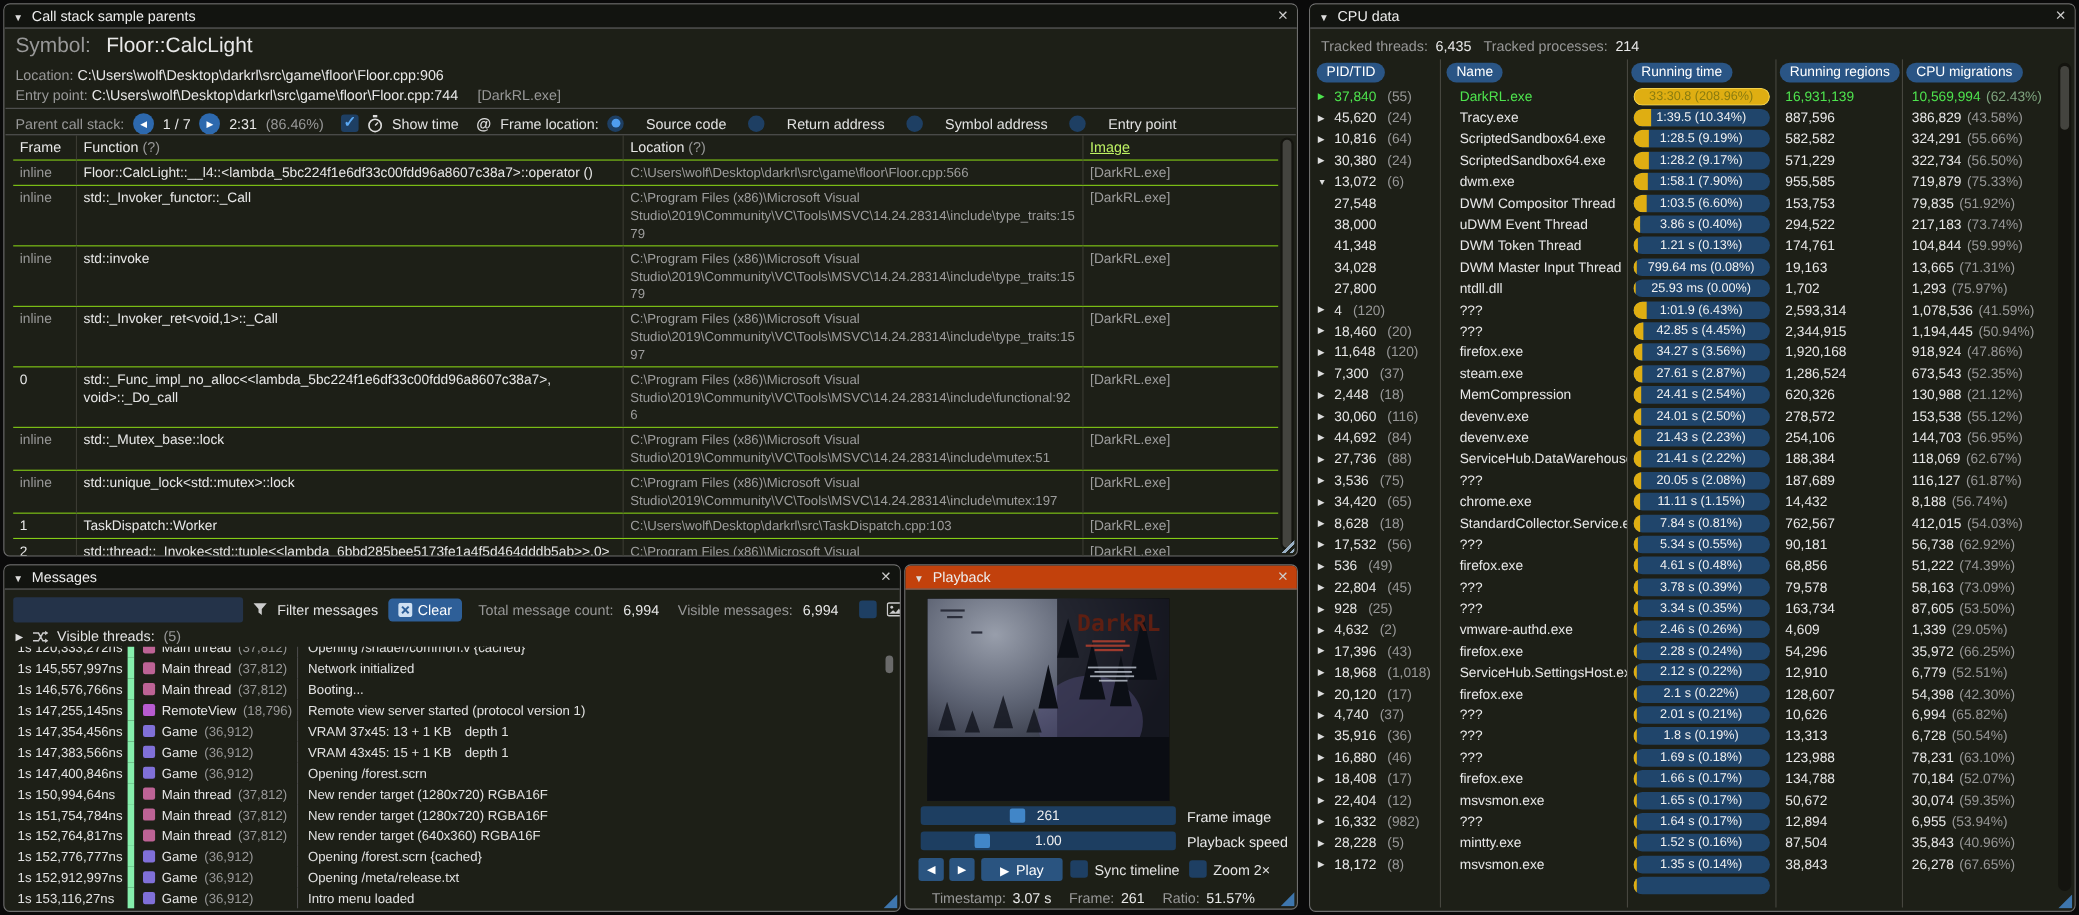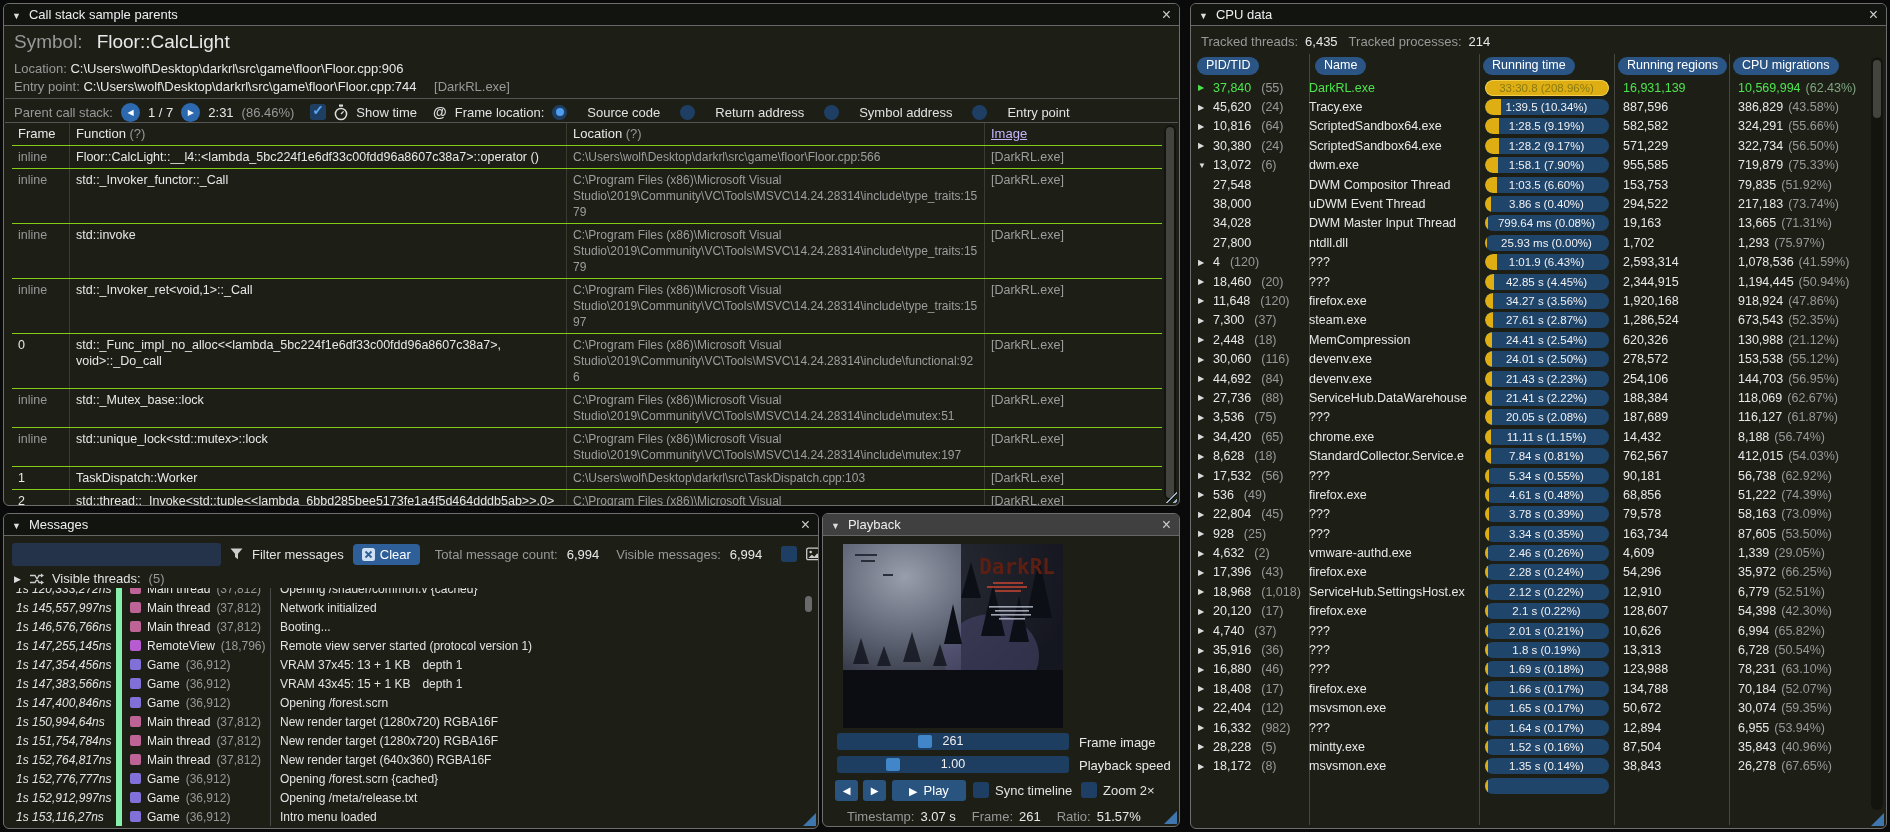--- a/index.html
+++ b/index.html
@@ -2,21 +2,21 @@
 <html><head>
 <meta charset="utf-8">
 <style>
   html,body{margin:0;padding:0;}
   body{width:1890px;height:832px;background:#0a0a0a;position:relative;overflow:hidden;
        font-family:"Liberation Sans",sans-serif;color:#e2e2e2;}
   .panel{position:absolute;background:#1d1f17;border:1px solid #6e6e6e;border-radius:6px;
          box-sizing:border-box;overflow:hidden;}
   .tbar{height:22px;background:#121410;border-bottom:1px solid #666;display:flex;align-items:center;
         gap:8px;padding:0 8px;font-size:13px;color:#eee;box-sizing:border-box;}
-  .tbar.active{background:#404040;}
+  .tbar.active{background:#c2410c;}
   .tri::before{content:"▼";font-size:9px;color:#ddd;}
   .xbtn{margin-left:auto;font-size:16px;color:#ccc;line-height:1;}
   .gray{color:#989898;}
   .white{color:#e8e8e8;}
   .sep{position:absolute;left:1px;right:1px;height:1px;background:#555;}
   .grip{position:absolute;right:2px;bottom:2px;width:13px;height:13px;
         clip-path:polygon(100% 0,100% 100%,0 100%);background:#3e76ad;}
   .grip.striped{background:repeating-linear-gradient(135deg,#9ab0c4 0 2px,rgba(0,0,0,0) 2px 5px);}
   .vscroll{position:absolute;width:12px;background:#14140f;border-radius:6px;}
   .vthumb{position:absolute;left:2px;right:2px;background:#44443f;border-radius:5px;}
@@ -53,21 +53,21 @@
                 font-size:13px;width:1100px;}
   .finput{width:205px;height:21px;background:#243349;border-radius:3px;border:none;outline:none;
           color:#eee;font-family:"Liberation Sans",sans-serif;flex:none;}
   .clearbtn{display:flex;align-items:center;gap:5px;background:#2e5f98;border-radius:4px;
             padding:3px 9px;color:#fff;flex:none;}
   #msg-threads{position:absolute;left:10px;top:57px;display:flex;gap:8px;align-items:center;font-size:13px;}
   .smallarr{font-size:9px;color:#ddd;}
   #msg-list{position:absolute;left:0;right:16px;top:74px;bottom:2px;overflow:hidden;font-size:12px;}
   #msg-rows{margin-top:-9px;}
   .m-row{display:flex;height:19px;align-items:stretch;}
-  .m-time{width:100px;flex:none;padding-left:12px;display:flex;align-items:center;font-style:italic;}
+  .m-time{width:100px;flex:none;padding-left:12px;display:flex;align-items:center;}
   .m-th{width:140px;flex:none;border-left:6px solid #86efac;padding-left:8px;display:flex;align-items:center;gap:6px;}
   .m-sq{width:11px;height:11px;border-radius:2px;flex:none;}
   .m-msg{flex:1;border-left:1px solid #4a4a4a;padding-left:9px;display:flex;align-items:center;}
 
   
   #playback{left:822px;top:513px;width:358px;height:314px;}
   #pb-img{position:absolute;left:20px;top:30px;width:220px;height:184px;background:#000;}
   .slider{position:absolute;left:14px;width:232px;height:17px;background:#1d3e61;border-radius:3px;}
   .grab{position:absolute;top:2px;width:14px;height:13px;background:#4186c8;border-radius:2px;}
   .sval{position:absolute;width:100%;text-align:center;top:1px;font-size:12.5px;color:#f0f0f0;}
@@ -80,21 +80,21 @@
   
   #cpu{left:1190px;top:3px;width:697px;height:826px;}
   #cpu-stats{position:absolute;left:10px;top:30px;font-size:13px;display:flex;gap:7px;}
   .pill{position:absolute;top:53px;background:#2a5585;border-radius:9px;padding:2px 9px;
         font-size:12.5px;color:#fff;line-height:1.1;}
   .vline{position:absolute;top:50px;bottom:3px;width:1px;background:#46463f;}
   #cpu-rows{position:absolute;left:0;top:74px;right:15px;bottom:2px;overflow:hidden;font-size:12.5px;}
   .p-row{display:flex;height:19.4px;align-items:center;}
   .p-c0{width:118px;flex:none;display:flex;align-items:center;gap:5px;padding-left:7px;box-sizing:border-box;white-space:nowrap;}
   .p-arrow{font-size:8px;width:10px;color:#ddd;flex:none;}
-  .p-c1{width:170px;flex:none;white-space:nowrap;overflow:hidden;padding-left:0;box-sizing:border-box;}
+  .p-c1{width:170px;flex:none;white-space:nowrap;overflow:hidden;padding-left:18px;box-sizing:border-box;}
   .p-c2{width:135px;flex:none;display:flex;justify-content:center;}
   .p-bar{width:124px;height:16px;background:#20456b;border-radius:8px;position:relative;overflow:hidden;
          display:flex;align-items:center;justify-content:center;}
   .p-fill{position:absolute;left:0;top:0;bottom:0;background:#dfae12;border-radius:8px 0 0 8px;}
   .p-bart{position:relative;font-size:11.5px;color:#f0f0f0;white-space:nowrap;}
   .p-c3{width:115px;flex:none;padding-left:9px;box-sizing:border-box;white-space:nowrap;}
   .p-c4{flex:1;padding-left:9px;white-space:nowrap;overflow:hidden;}
   .p-row.hl .p-pid,.p-row.hl .p-name,.p-row.hl .p-rr,.p-row.hl .p-cm,.p-row.hl .p-arrow{color:#4ee44e;}
   .p-row.hl .p-fill{width:100% !important;border-radius:8px;box-shadow:inset 0 0 0 1px #f2cf4a;}
   .p-row.hl .p-bart{color:#8a7c10;}
@@ -149,21 +149,21 @@
         <span class="radio"></span>
         <span>Entry point</span>
       </span>
   </div>
   <div class="sep" style="top:118px;"></div>
   <div id="cs-table">
     <div class="cs-row cs-h">
       <div class="cs-c c0"><span>Frame</span></div>
       <div class="cs-c c1"><span>Function</span> <span class="gray">(?)</span></div>
       <div class="cs-c c2"><span style="color:#e8e8e8;">Location</span> <span class="gray">(?)</span></div>
-      <div class="cs-c c3"><span style="color:#c4b5fd;text-decoration:underline;">Image</span></div>
+      <div class="cs-c c3"><span style="color:#bef264;text-decoration:underline;">Image</span></div>
     </div>
     <div id="cs-rows">
         <div class="cs-row">
           <div class="cs-c c0 gray">inline</div>
           <div class="cs-c c1 white">Floor::CalcLight::__l4::&lt;lambda_5bc224f1e6df33c00fdd96a8607c38a7&gt;::operator ()</div>
           <div class="cs-c c2">C:\Users\wolf\Desktop\darkrl\src\game\floor\Floor.cpp:566</div>
           <div class="cs-c c3">[DarkRL.exe]</div>
         </div>
         <div class="cs-row">
           <div class="cs-c c0 gray">inline</div>
@@ -591,20 +591,35 @@
             <span class="p-fill" style="width: 5%;"></span>
             <span class="p-bart">3.86 s (0.40%)</span>
           </span>
         </span>
         <span class="p-c3 p-rr white">294,522</span>
         <span class="p-c4"><span class="p-cm white">217,183</span><span class="p-pct">(73.74%)</span></span>
       </div>
       <div class="p-row">
         <span class="p-c0">
           <span class="p-arrow"></span>
+          <span class="p-pid white">41,348</span>
+        </span>
+        <span class="p-c1 p-name white">DWM Token Thread</span>
+        <span class="p-c2">
+          <span class="p-bar">
+            <span class="p-fill" style="width: 4%;"></span>
+            <span class="p-bart">1.21 s (0.13%)</span>
+          </span>
+        </span>
+        <span class="p-c3 p-rr white">174,761</span>
+        <span class="p-c4"><span class="p-cm white">104,844</span><span class="p-pct">(59.99%)</span></span>
+      </div>
+      <div class="p-row">
+        <span class="p-c0">
+          <span class="p-arrow"></span>
           <span class="p-pid white">34,028</span>
         </span>
         <span class="p-c1 p-name white">DWM Master Input Thread</span>
         <span class="p-c2">
           <span class="p-bar">
             <span class="p-fill" style="width: 3%;"></span>
             <span class="p-bart">799.64 ms (0.08%)</span>
           </span>
         </span>
         <span class="p-c3 p-rr white">19,163</span>

